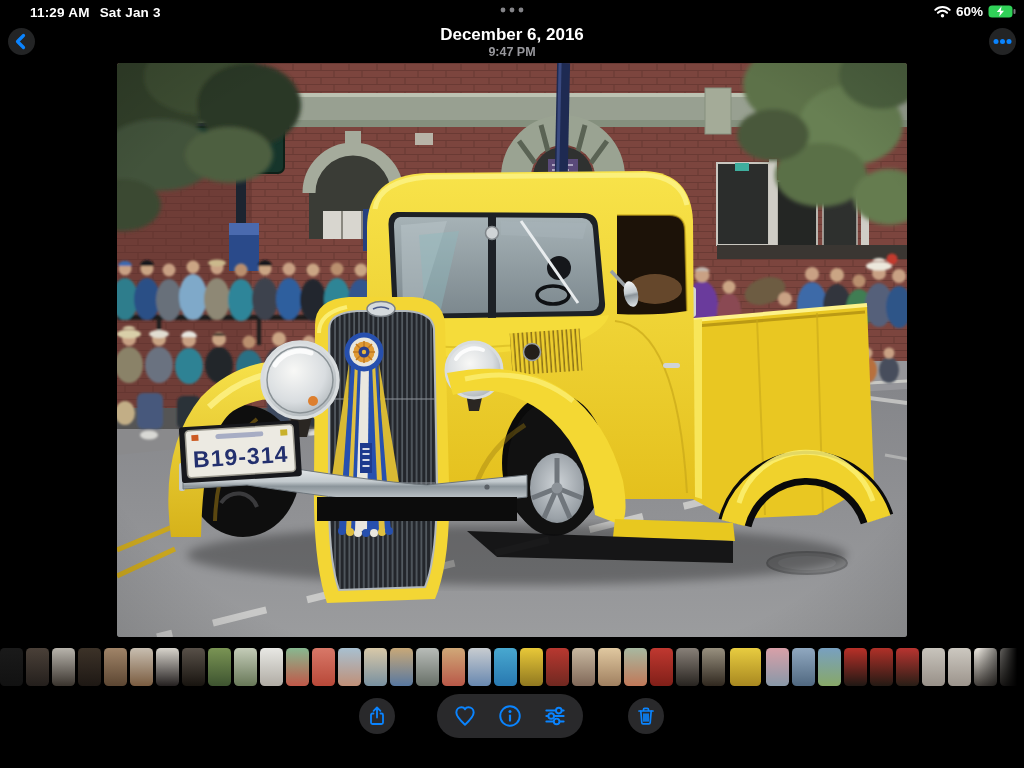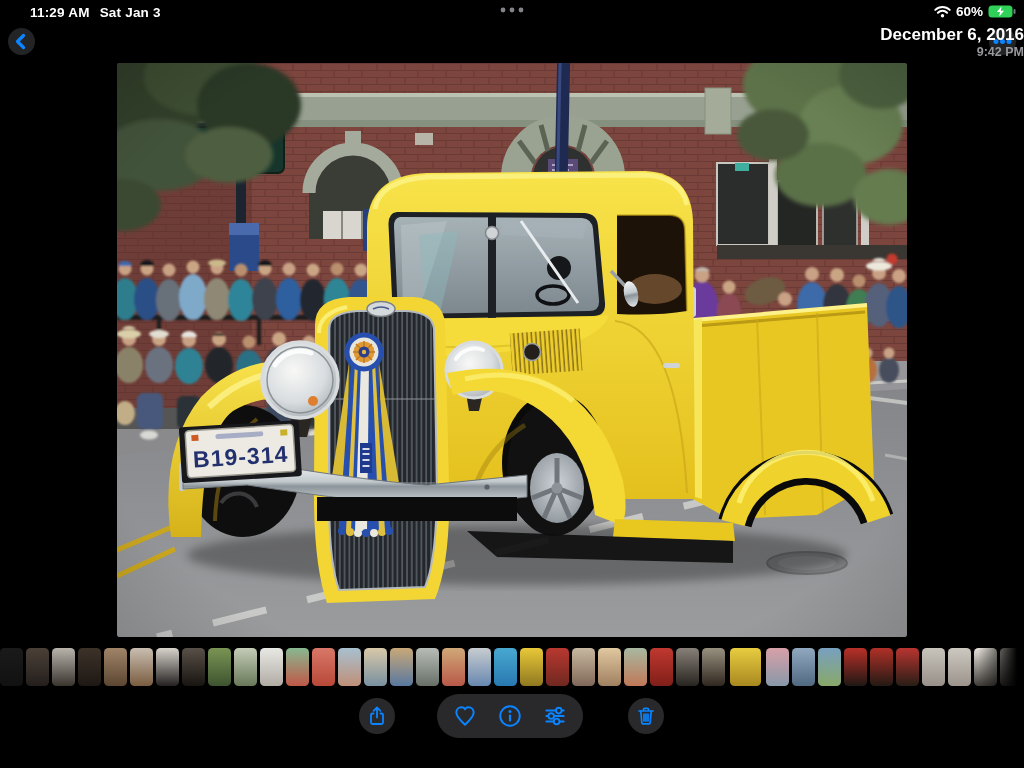--- a/index.html
+++ b/index.html
@@ -10,21 +10,21 @@
   .sb-left{position:absolute;left:11px;top:5px;font-size:13.5px;font-weight:700;letter-spacing:.2px;margin-left:19px;}
   .sb-left .sb-date{font-weight:600;margin-left:10px;}
   .sb-center{position:absolute;left:0;right:0;top:7px;text-align:center;}
   .sb-right{position:absolute;right:8px;top:4px;display:flex;align-items:center;gap:5px;font-size:13.5px;font-weight:600;}
   
   .circle-btn{position:absolute;width:27px;height:27px;border-radius:50%;background:#232425;
               display:flex;align-items:center;justify-content:center;cursor:pointer;}
   .back-btn{left:8px;top:28px;}
   .more-btn{left:989px;top:28px;}
   
-  .hdr{position:absolute;left:0;right:0;top:25px;text-align:right;}
+  .hdr{position:absolute;left:0;right:0;top:25px;text-align:center;}
   .hdr-title{font-size:17px;font-weight:700;line-height:19px;}
   .hdr-sub{font-size:12.5px;font-weight:600;color:#98989d;margin-top:1px;}
   
   .photo{position:absolute;left:117px;top:63px;width:790px;height:574px;border-radius:3px;
          overflow:hidden;background:#555;}
   
   .strip{position:absolute;left:0;top:648px;width:1024px;height:38px;display:flex;
          align-items:center;gap:3px;overflow:hidden;}
   .strip::after{content:"";position:absolute;right:0;top:0;width:46px;height:38px;
         background:linear-gradient(90deg,rgba(0,0,0,0),#000 85%);pointer-events:none;}
@@ -87,21 +87,21 @@
     <svg width="27" height="27" viewBox="0 0 27 27">
       <circle cx="7" cy="13.5" r="2.5" fill="#0a84ff"></circle>
         <circle cx="13.5" cy="13.5" r="2.5" fill="#0a84ff"></circle>
         <circle cx="20" cy="13.5" r="2.5" fill="#0a84ff"></circle>
     </svg>
   </span>
 </div>
 
 <div class="hdr">
   <div class="hdr-title">December 6, 2016</div>
-  <div class="hdr-sub">9:42 PM</div>
+  <div class="hdr-sub">9:47 PM</div>
 </div>
 
 <div class="photo">
 <svg width="790" height="574" viewBox="0 0 790 574">
   <defs>
     <pattern id="brick" width="28" height="14" patternUnits="userSpaceOnUse">
       <rect width="28" height="14" fill="#7c453e"></rect>
       <path d="M0,0.5 H28 M0,7.5 H28" stroke="#6a3a34" stroke-width="1.2"></path>
       <path d="M8,0 V7 M21,7 V14" stroke="#6a3a34" stroke-width="1.2"></path>
     </pattern>

